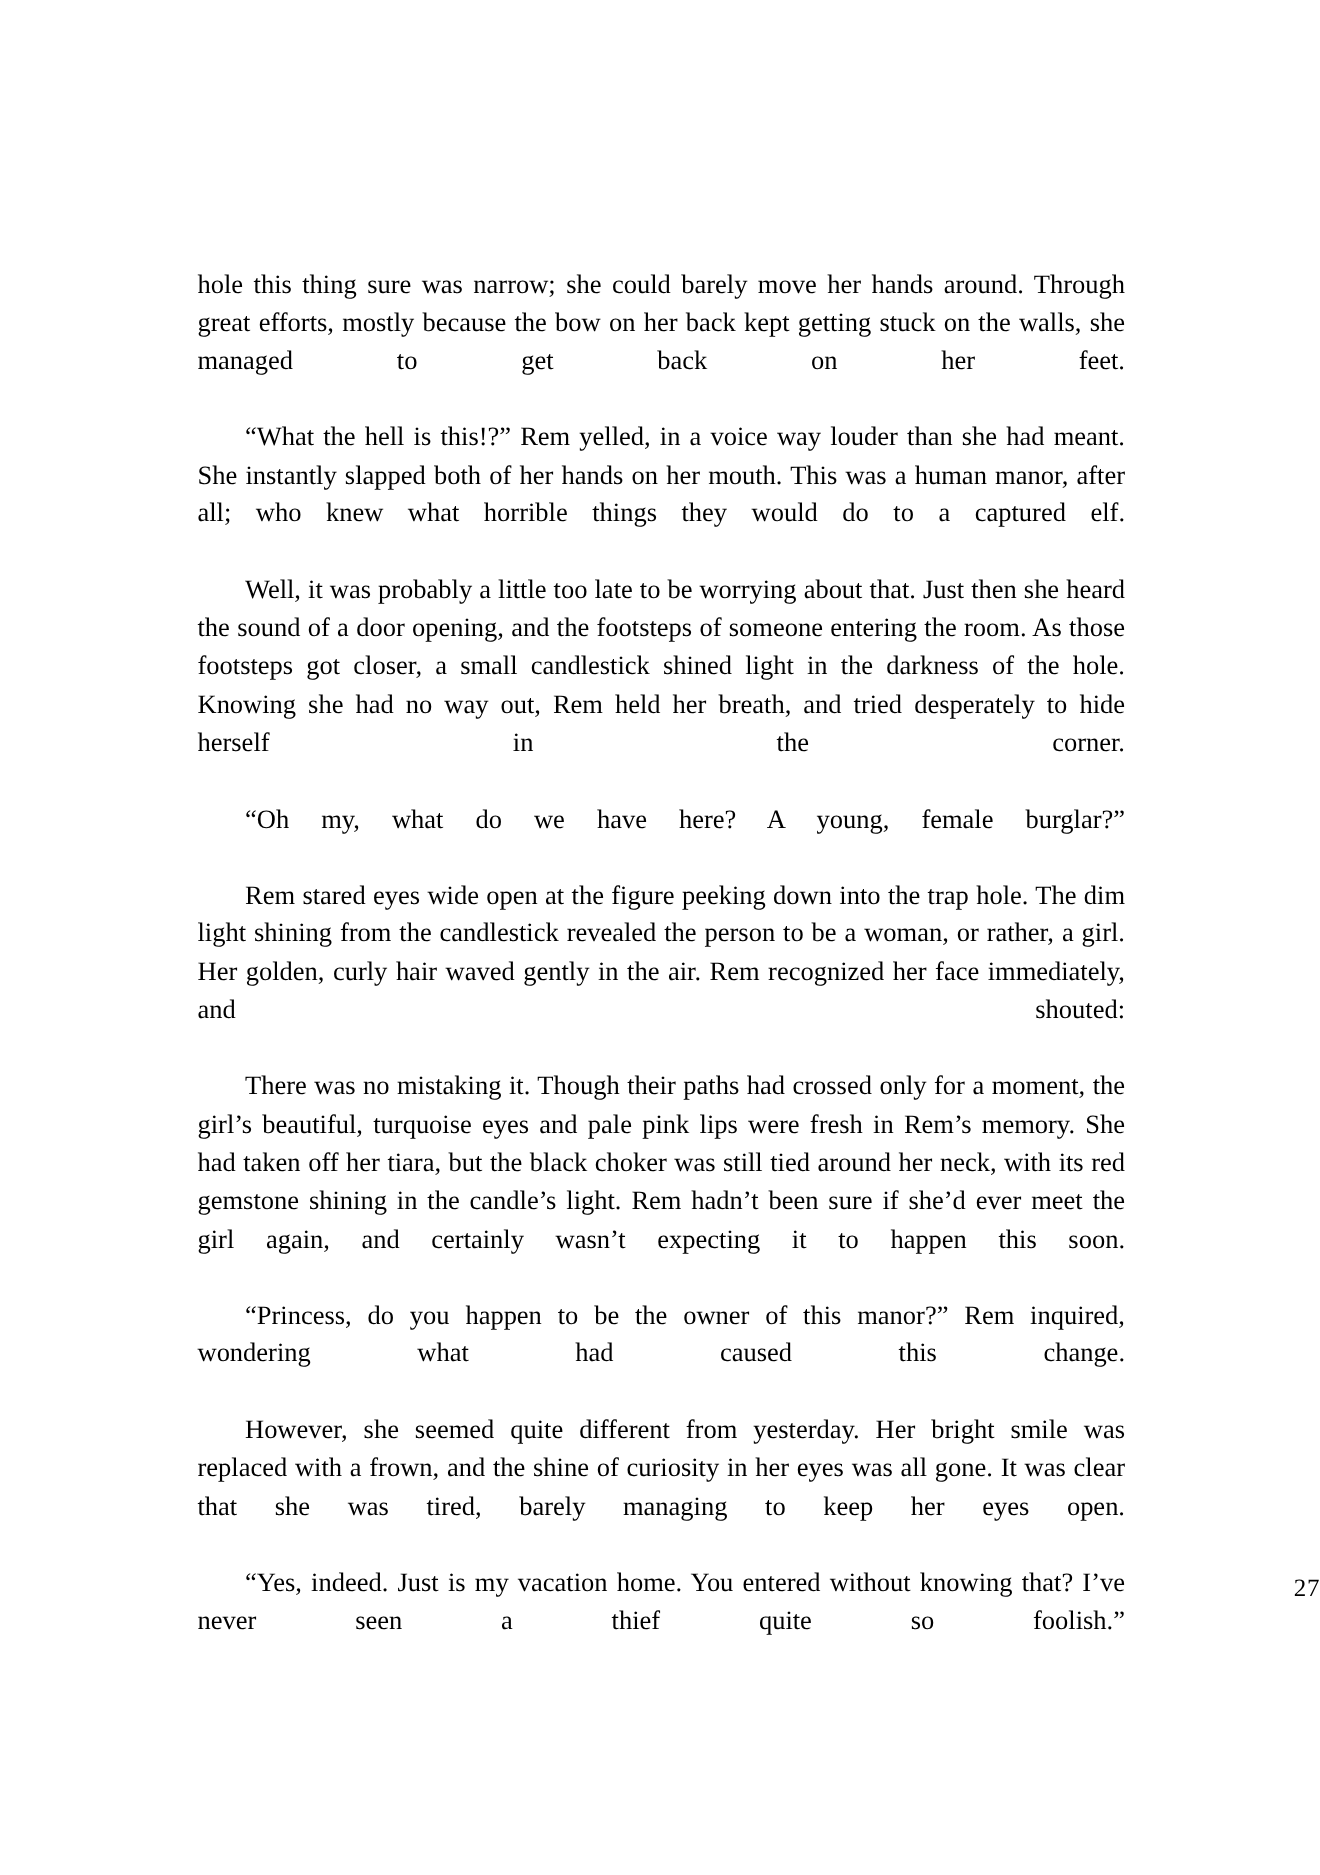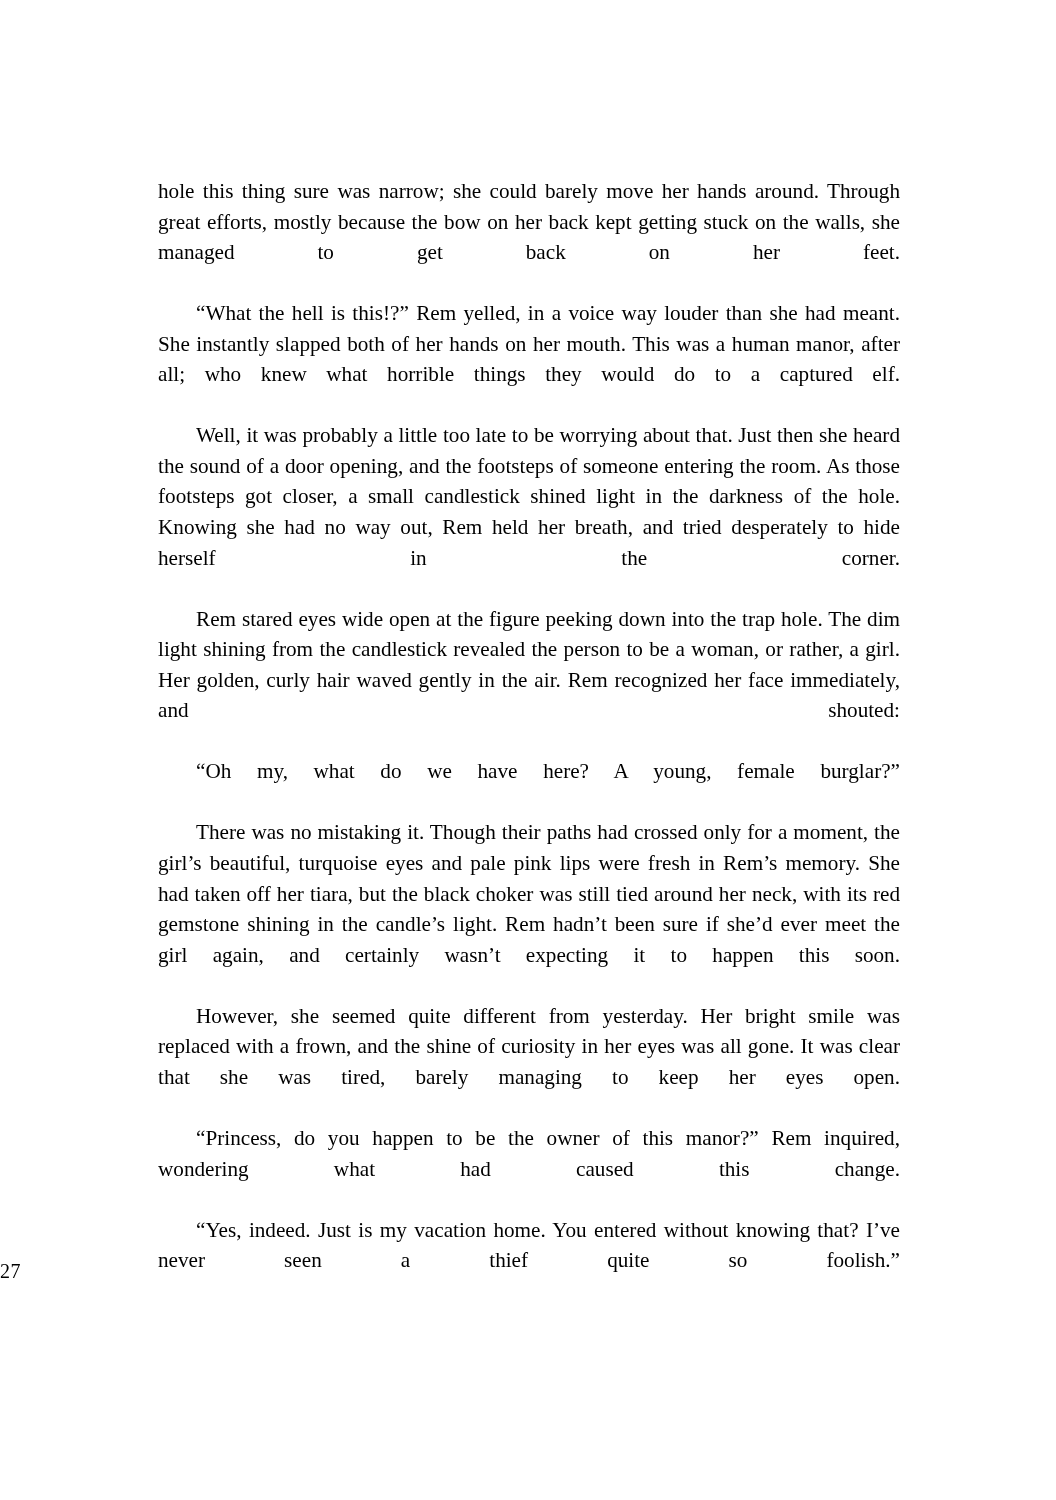--- a/index.html
+++ b/index.html
@@ -37,50 +37,51 @@
     line-height: 30.55px;
     text-align: justify;
     text-justify: inter-word;
     text-indent: 38px;
     hyphens: none;
     -webkit-hyphens: none;
     word-spacing: 0.01em;
   }
   p.para.no-indent {
     text-indent: 0;
+    margin-top: 36px;
   }
   
   p.para::after {
     content: "";
     display: inline-block;
     width: 100%;
   }
   .folio {
     position: absolute;
     left: 0;
     top: 1258px;
     width: 1056px;
-    text-align: left;
+    text-align: right;
     font-size: 20px;
     line-height: 26px;
     letter-spacing: 0.5px;
   }
 </style>
 </head>
 <body>
 
 <div class="page">
 
   <div class="text-block">
     <p class="para no-indent">hole this thing sure was narrow; she could barely move her hands around.  Through great efforts, mostly because the bow on her back kept getting stuck on the walls, she managed to get back on her feet.</p>
     <p class="para">“What the hell is this!?” Rem yelled, in a voice way louder than she had meant.  She instantly slapped both of her hands on her mouth. This was a human manor, after all; who knew what horrible things they would do to a captured elf.</p>
     <p class="para">Well, it was probably a little too late to be worrying about that. Just then she heard the sound of a door opening, and the footsteps of someone entering the room. As those footsteps got closer, a small candlestick shined light in the darkness of the hole. Knowing she had no way out, Rem held her breath, and tried desperately to hide herself in the corner.</p>
+    <p class="para">“Oh my, what do we have here? A young, female burglar?”</p>
     <p class="para">Rem stared eyes wide open at the figure peeking down into the trap hole.  The dim light shining from the candlestick revealed the person to be a woman, or rather, a girl. Her golden, curly hair waved gently in the air. Rem recognized her face immediately, and shouted:</p>
-    <p class="para">“Oh my, what do we have here? A young, female burglar?”</p>
     <p class="para">There was no mistaking it.  Though their paths had crossed only for a moment, the girl’s beautiful, turquoise eyes and pale pink lips were fresh in Rem’s memory. She had taken off her tiara, but the black choker was still tied around her neck, with its red gemstone shining in the candle’s light. Rem hadn’t been sure if she’d ever meet the girl again, and certainly wasn’t expecting it to happen this soon.</p>
+    <p class="para">“Princess, do you happen to be the owner of this manor?”  Rem inquired, wondering what had caused this change.</p>
     <p class="para">However, she seemed quite different from yesterday.  Her bright smile was replaced with a frown, and the shine of curiosity in her eyes was all gone. It was clear that she was tired, barely managing to keep her eyes open.</p>
-    <p class="para">“Princess, do you happen to be the owner of this manor?”  Rem inquired, wondering what had caused this change.</p>
     <p class="para">“Yes, indeed.  Just is my vacation home.  You entered without knowing that? I’ve never seen a thief quite so foolish.”</p>
   </div>
 
   <div class="folio">27</div>
 
 </div>
 
 </body></html>

